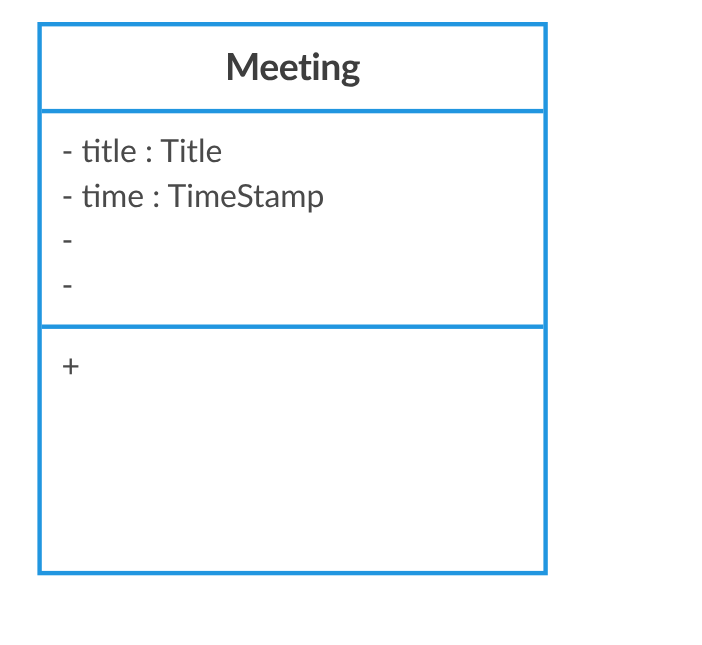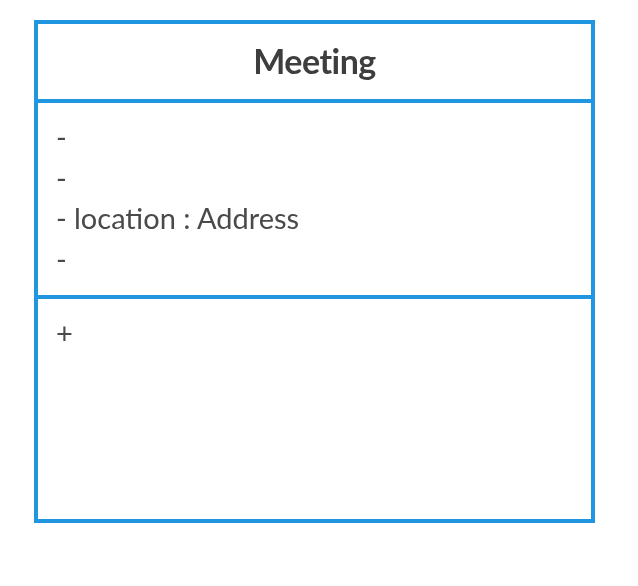--- a/index.html
+++ b/index.html
@@ -7,21 +7,21 @@
     background: #ffffff;
     font-family: "Lato", "Helvetica Neue", Arial, sans-serif;
     width: 638px;
     height: 586px;
     position: relative;
   }
   .uml-class {
     position: absolute;
     left: 34px;
     top: 20px;
-    width: 561px;
+    width: 464px;
     border: 4px solid #2196e0;
     background: #ffffff;
     display: flex;
     flex-direction: column;
   }
   .uml-section {
     border-bottom: 4px solid #2196e0;
     padding: 12px 18px;
   }
   .uml-section:last-child {
@@ -70,27 +70,28 @@
 </head>
 <body>
 
 <div class="uml-class">
   <div class="uml-section uml-header">
     <span>Meeting</span>
   </div>
   <div class="uml-section uml-attributes">
     <div class="uml-attr-row">
       <span class="uml-attr-prefix">-</span>
+      <span>title : Title</span>
     </div>
     <div class="uml-attr-row">
       <span class="uml-attr-prefix">-</span>
+      <span>time : TimeStamp</span>
     </div>
     <div class="uml-attr-row">
       <span class="uml-attr-prefix">-</span>
-      <span>location : Address</span>
     </div>
     <div class="uml-attr-row">
       <span class="uml-attr-prefix">-</span>
     </div>
   </div>
   <div class="uml-section uml-methods">
     <div class="uml-method-row">
       <span class="uml-method-prefix">+</span>
     </div>
   </div>

